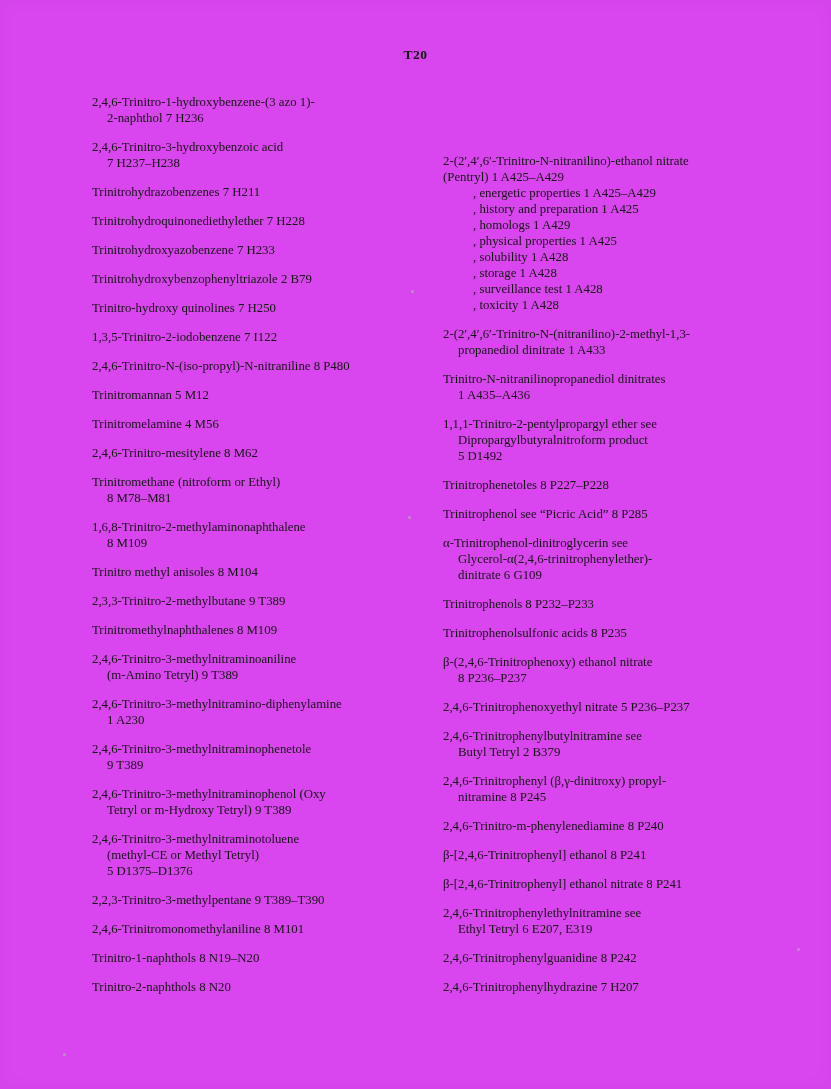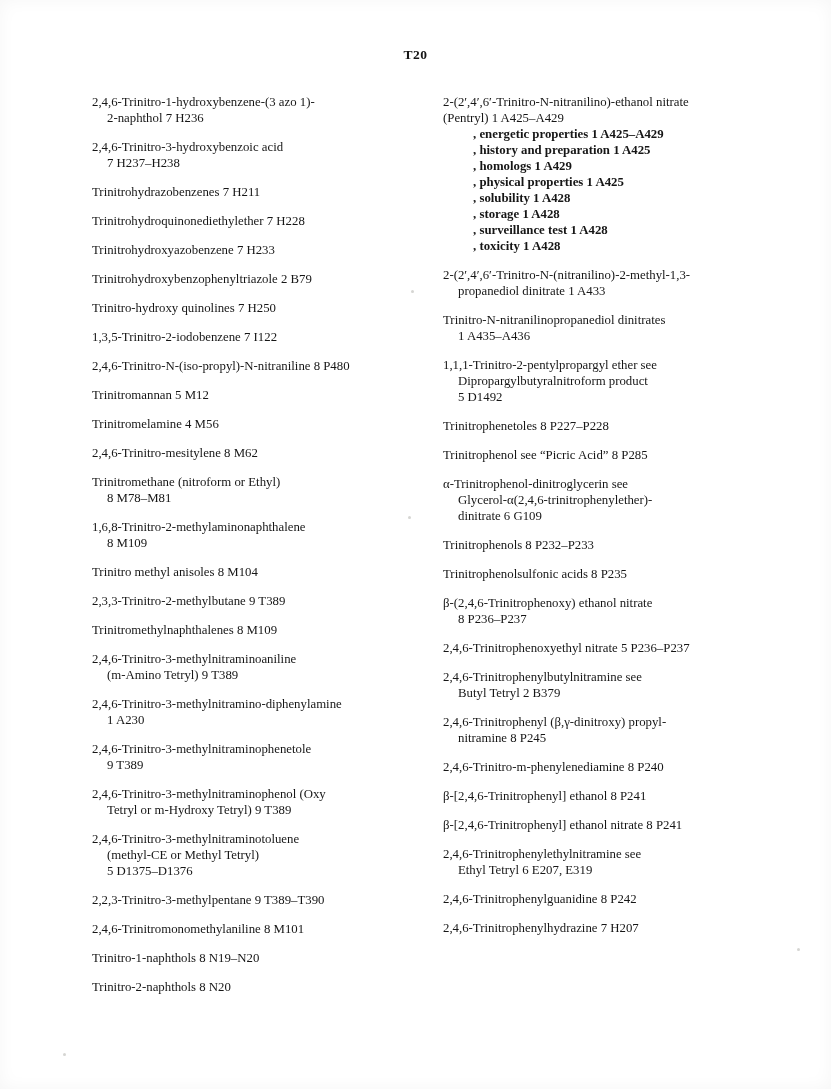--- a/index.html
+++ b/index.html
@@ -6,58 +6,59 @@
     margin: 0;
     padding: 0;
     background: #e9e9e7;
     font-family: "Liberation Serif", serif;
   }
   .page {
     position: relative;
     width: 831px;
     height: 1089px;
     margin: 0 auto;
-    background: #ffffff;
+    background: #d946ef;
     color: #161616;
     overflow: hidden;
     box-shadow: inset 0 0 18px rgba(0,0,0,0.04);
   }
   .page-header {
     padding-top: 47px;
     text-align: center;
     font-weight: 700;
     font-size: 13.5px;
     letter-spacing: 0.5px;
   }
   .columns {
     display: flex;
     margin-top: 31px;
     padding-left: 92px;
     padding-right: 38px;
+    align-items: flex-end;
   }
   .col {
     font-size: 12.8px;
     line-height: 16px;
   }
   .col-left {
     width: 351px;
     flex-shrink: 0;
   }
   .col-right {
     flex: 1;
   }
   .entry {
     margin-bottom: 13px;
   }
   .line {
     white-space: nowrap;
   }
   .indent-0 { margin-left: 0; }
   .indent-1 { margin-left: 15px; }
-  .indent-2 { margin-left: 30px; font-weight: bold; }
+  .indent-2 { margin-left: 30px; }
   .speck {
     position: absolute;
     background: #b9b9b4;
     border-radius: 50%;
     width: 3px;
     height: 3px;
     opacity: 0.6;
   }
 </style>
 </head>

